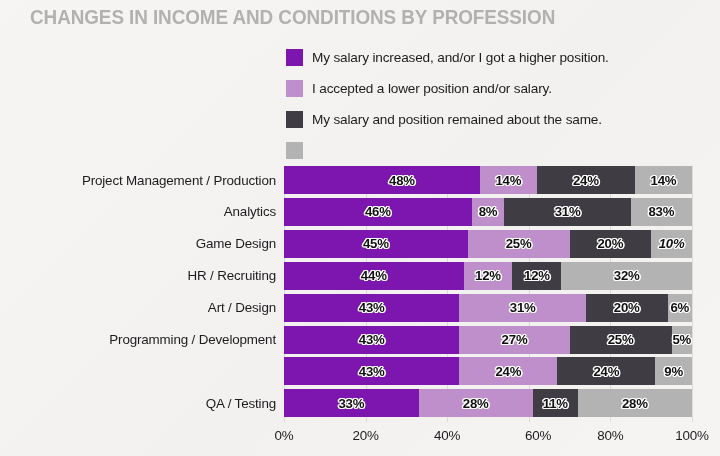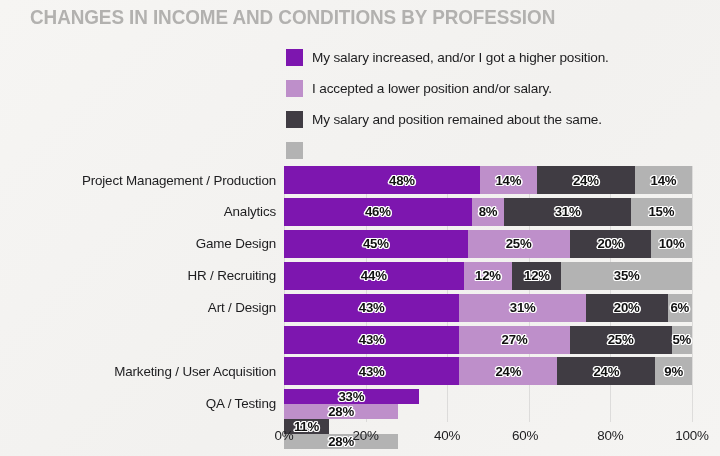--- a/index.html
+++ b/index.html
@@ -172,21 +172,21 @@
         <span class="legend-swatch" style="background: rgb(179, 179, 179);"></span>
       </div>
     </div>
 
   <div id="cat-labels">
       <div class="cat-label" style="top: 0px;">Project Management / Production</div>
       <div class="cat-label" style="top: 31.9px;">Analytics</div>
       <div class="cat-label" style="top: 63.8px;">Game Design</div>
       <div class="cat-label" style="top: 95.7px;">HR / Recruiting</div>
       <div class="cat-label" style="top: 127.6px;">Art / Design</div>
-      <div class="cat-label" style="top: 191.4px;">Marketing / User Acquisition</div>
+      <div class="cat-label" style="top: 159.5px;">Programming / Development</div>
       <div class="cat-label" style="top: 223.3px;">QA / Testing</div>
     </div>
 
   <div id="plot-area">
     <div id="gridlines">
         <div class="gridline" style="left: 0px;"></div>
         <div class="gridline" style="left: 81.6px;"></div>
         <div class="gridline" style="left: 163.2px;"></div>
         <div class="gridline" style="left: 244.8px;"></div>
         <div class="gridline" style="left: 326.4px;"></div>
@@ -211,49 +211,49 @@
           <div class="segment" style="width: 46%; background: rgb(125, 22, 175);">
             <span class="seg-label">46%</span>
           </div>
           <div class="segment" style="width: 8%; background: rgb(190, 143, 202);">
             <span class="seg-label">8%</span>
           </div>
           <div class="segment" style="width: 31%; background: rgb(64, 60, 67);">
             <span class="seg-label">31%</span>
           </div>
           <div class="segment" style="width: 15%; background: rgb(179, 179, 179);">
-            <span class="seg-label">15%</span>
+            <span class="seg-label">83%</span>
           </div>
         </div>
         <div class="bar-row" style="top: 63.8px;">
           <div class="segment" style="width: 45%; background: rgb(125, 22, 175);">
             <span class="seg-label">45%</span>
           </div>
           <div class="segment" style="width: 25%; background: rgb(190, 143, 202);">
             <span class="seg-label">25%</span>
           </div>
           <div class="segment" style="width: 20%; background: rgb(64, 60, 67);">
             <span class="seg-label">20%</span>
           </div>
-          <div class="segment" style="width: 10%; background: rgb(179, 179, 179);">
+          <div class="segment" style="width: 10%; background: rgb(179, 179, 179); font-style: italic;">
             <span class="seg-label">10%</span>
           </div>
         </div>
         <div class="bar-row" style="top: 95.7px;">
           <div class="segment" style="width: 44%; background: rgb(125, 22, 175); text-align: right;">
             <span class="seg-label">44%</span>
           </div>
           <div class="segment" style="width: 12%; background: rgb(190, 143, 202);">
             <span class="seg-label">12%</span>
           </div>
           <div class="segment" style="width: 12%; background: rgb(64, 60, 67);">
             <span class="seg-label">12%</span>
           </div>
           <div class="segment" style="width: 32%; background: rgb(179, 179, 179);">
-            <span class="seg-label">35%</span>
+            <span class="seg-label">32%</span>
           </div>
         </div>
         <div class="bar-row" style="top: 127.6px;">
           <div class="segment" style="width: 43%; background: rgb(125, 22, 175);">
             <span class="seg-label">43%</span>
           </div>
           <div class="segment" style="width: 31%; background: rgb(190, 143, 202);">
             <span class="seg-label">31%</span>
           </div>
           <div class="segment" style="width: 20%; background: rgb(64, 60, 67);">
@@ -284,39 +284,39 @@
           <div class="segment" style="width: 24%; background: rgb(190, 143, 202);">
             <span class="seg-label">24%</span>
           </div>
           <div class="segment" style="width: 24%; background: rgb(64, 60, 67);">
             <span class="seg-label">24%</span>
           </div>
           <div class="segment" style="width: 9%; background: rgb(179, 179, 179);">
             <span class="seg-label">9%</span>
           </div>
         </div>
-        <div class="bar-row" style="top: 223.3px; flex-direction: column;">
+        <div class="bar-row" style="top: 223.3px;">
           <div class="segment" style="width: 33%; background: rgb(125, 22, 175);">
             <span class="seg-label">33%</span>
           </div>
           <div class="segment" style="width: 28%; background: rgb(190, 143, 202);">
             <span class="seg-label">28%</span>
           </div>
           <div class="segment" style="width: 11%; background: rgb(64, 60, 67);">
             <span class="seg-label">11%</span>
           </div>
           <div class="segment" style="width: 28%; background: rgb(179, 179, 179);">
             <span class="seg-label">28%</span>
           </div>
         </div>
       </div>
   </div>
 
   <div id="x-axis">
       <div class="tick-label" style="left: 0px;">0%</div>
       <div class="tick-label" style="left: 81.6px;">20%</div>
       <div class="tick-label" style="left: 163.2px;">40%</div>
-      <div class="tick-label" style="left: 241px;">60%</div>
+      <div class="tick-label" style="left: 254px;">60%</div>
       <div class="tick-label" style="left: 326.4px;">80%</div>
       <div class="tick-label" style="left: 408px;">100%</div>
     </div>
 
 </div>
 
 </body></html>

